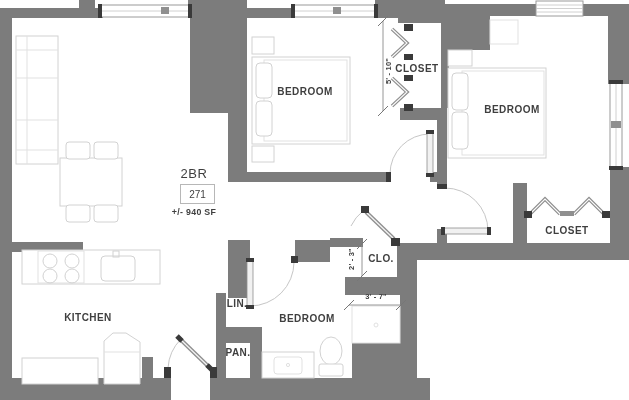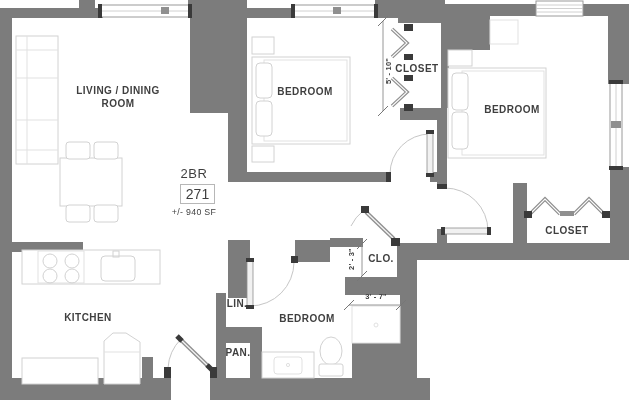--- a/index.html
+++ b/index.html
@@ -23,23 +23,23 @@
   .mull{fill:#8f8f8f;}
   .dimline{stroke:var(--dim,#8a8a8a);stroke-width:.9;}
   .tick{stroke:#777;stroke-width:1;}
   .label{position:absolute;transform:translate(-50%,-50%);font-size:10px;font-weight:600;
          color:var(--text,#3f3f3f);letter-spacing:.45px;white-space:nowrap;text-align:center;line-height:1.25;}
   .label.multi{white-space:normal;width:96px;}
   .label.rot{transform:translate(-50%,-50%) rotate(-90deg);}
   .label.dim{font-size:7.5px;letter-spacing:.2px;}
   .label.tiny{font-size:10px;}
   .label.unit-type{font-size:13px;font-weight:400;letter-spacing:.5px;}
-  .label.unit-area{font-size:8.8px;font-weight:400;letter-spacing:.3px;}
+  .label.unit-area{font-size:8.8px;font-weight:700;letter-spacing:.3px;}
   .unitbox{position:absolute;width:33px;height:18px;background:#fff;border:1px solid #b7b7b7;
-           display:flex;align-items:center;justify-content:center;font-size:14px;font-weight:400;
+           display:flex;align-items:center;justify-content:center;font-size:10px;font-weight:400;
            color:var(--text,#3f3f3f);}
 </style>
 </head>
 <body>
 
 <div id="stage">
 
   <svg id="plan-svg" width="629" height="400" viewBox="0 0 629 400">
 
     <g>
@@ -235,21 +235,20 @@
       <line class="tick" x1="357" y1="249" x2="367" y2="239"></line>
       <line class="tick" x1="357" y1="281" x2="367" y2="271"></line>
     </g>
     <g>
       <line class="dimline" x1="349" y1="305" x2="401" y2="305"></line>
       <line class="tick" x1="344" y1="310" x2="354" y2="300"></line>
       <line class="tick" x1="396" y1="310" x2="406" y2="300"></line>
     </g>
   </svg>
 
-  <div class="label multi" style="left:118px;top:97px">LIVING / DINING ROOM</div>
   <div class="label" style="left:305px;top:92px">BEDROOM</div>
   <div class="label" style="left:512px;top:110px">BEDROOM</div>
   <div class="label" style="left:417px;top:69px">CLOSET</div>
   <div class="label" style="left:567px;top:231px">CLOSET</div>
   <div class="label tiny" style="left:381px;top:259px">CLO.</div>
   <div class="label" style="left:307px;top:319px">BEDROOM</div>
   <div class="label" style="left:88px;top:318px">KITCHEN</div>
   <div class="label tiny" style="left:237px;top:304px">LIN.</div>
   <div class="label tiny" style="left:238px;top:353px">PAN.</div>
 

